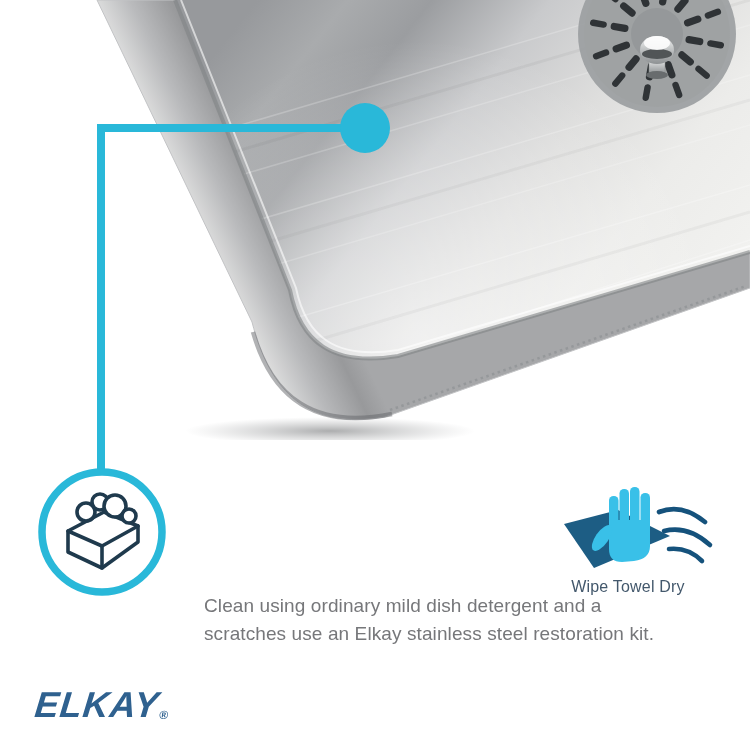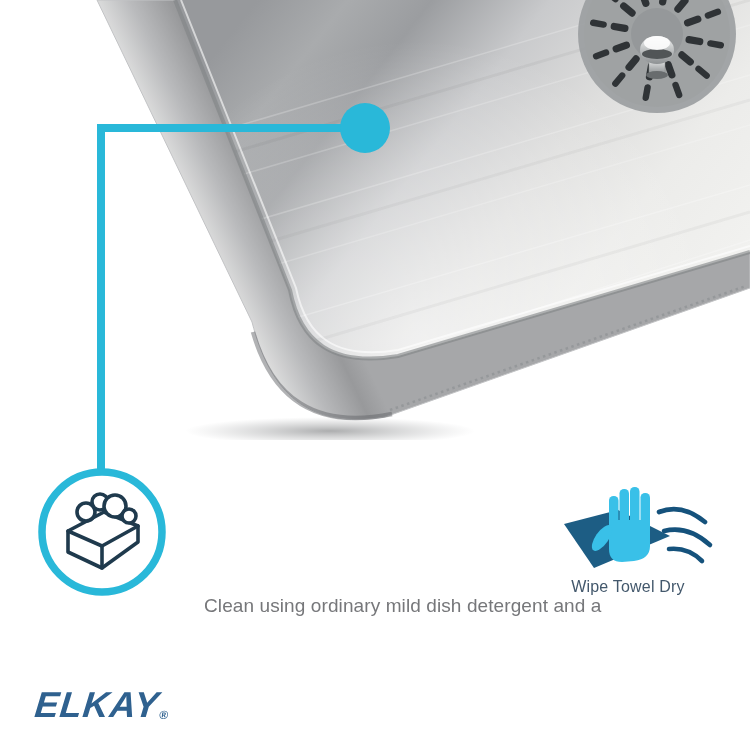--- a/index.html
+++ b/index.html
@@ -188,20 +188,21 @@
       <circle cx="52" cy="48" r="9"></circle>
       <circle cx="66" cy="38" r="8"></circle>
       <circle cx="81" cy="42" r="11"></circle>
       <circle cx="95" cy="52" r="7"></circle>
     </g>
   </svg>
 
 
   <div id="bodytext">
     <div>Clean using ordinary mild dish detergent and a</div>
+    <div>scratches use an Elkay stainless steel restoration kit.</div>
   </div>
 
   <svg id="wipe-icon" width="170" height="112" viewBox="0 0 170 112">
     <polygon points="12,62 66,48 118,74 42,106" fill="#1d5d84"></polygon>
     <g fill="none" stroke-width="4.6" stroke-linecap="round" stroke="#15527c">
       <path d="M107,50 Q130,41 153,60"></path>
       <path d="M112,69 Q136,63 158,83"></path>
       <path d="M117,87 Q136,85 150,99"></path>
     </g>
     <g fill="#39c0e8">

